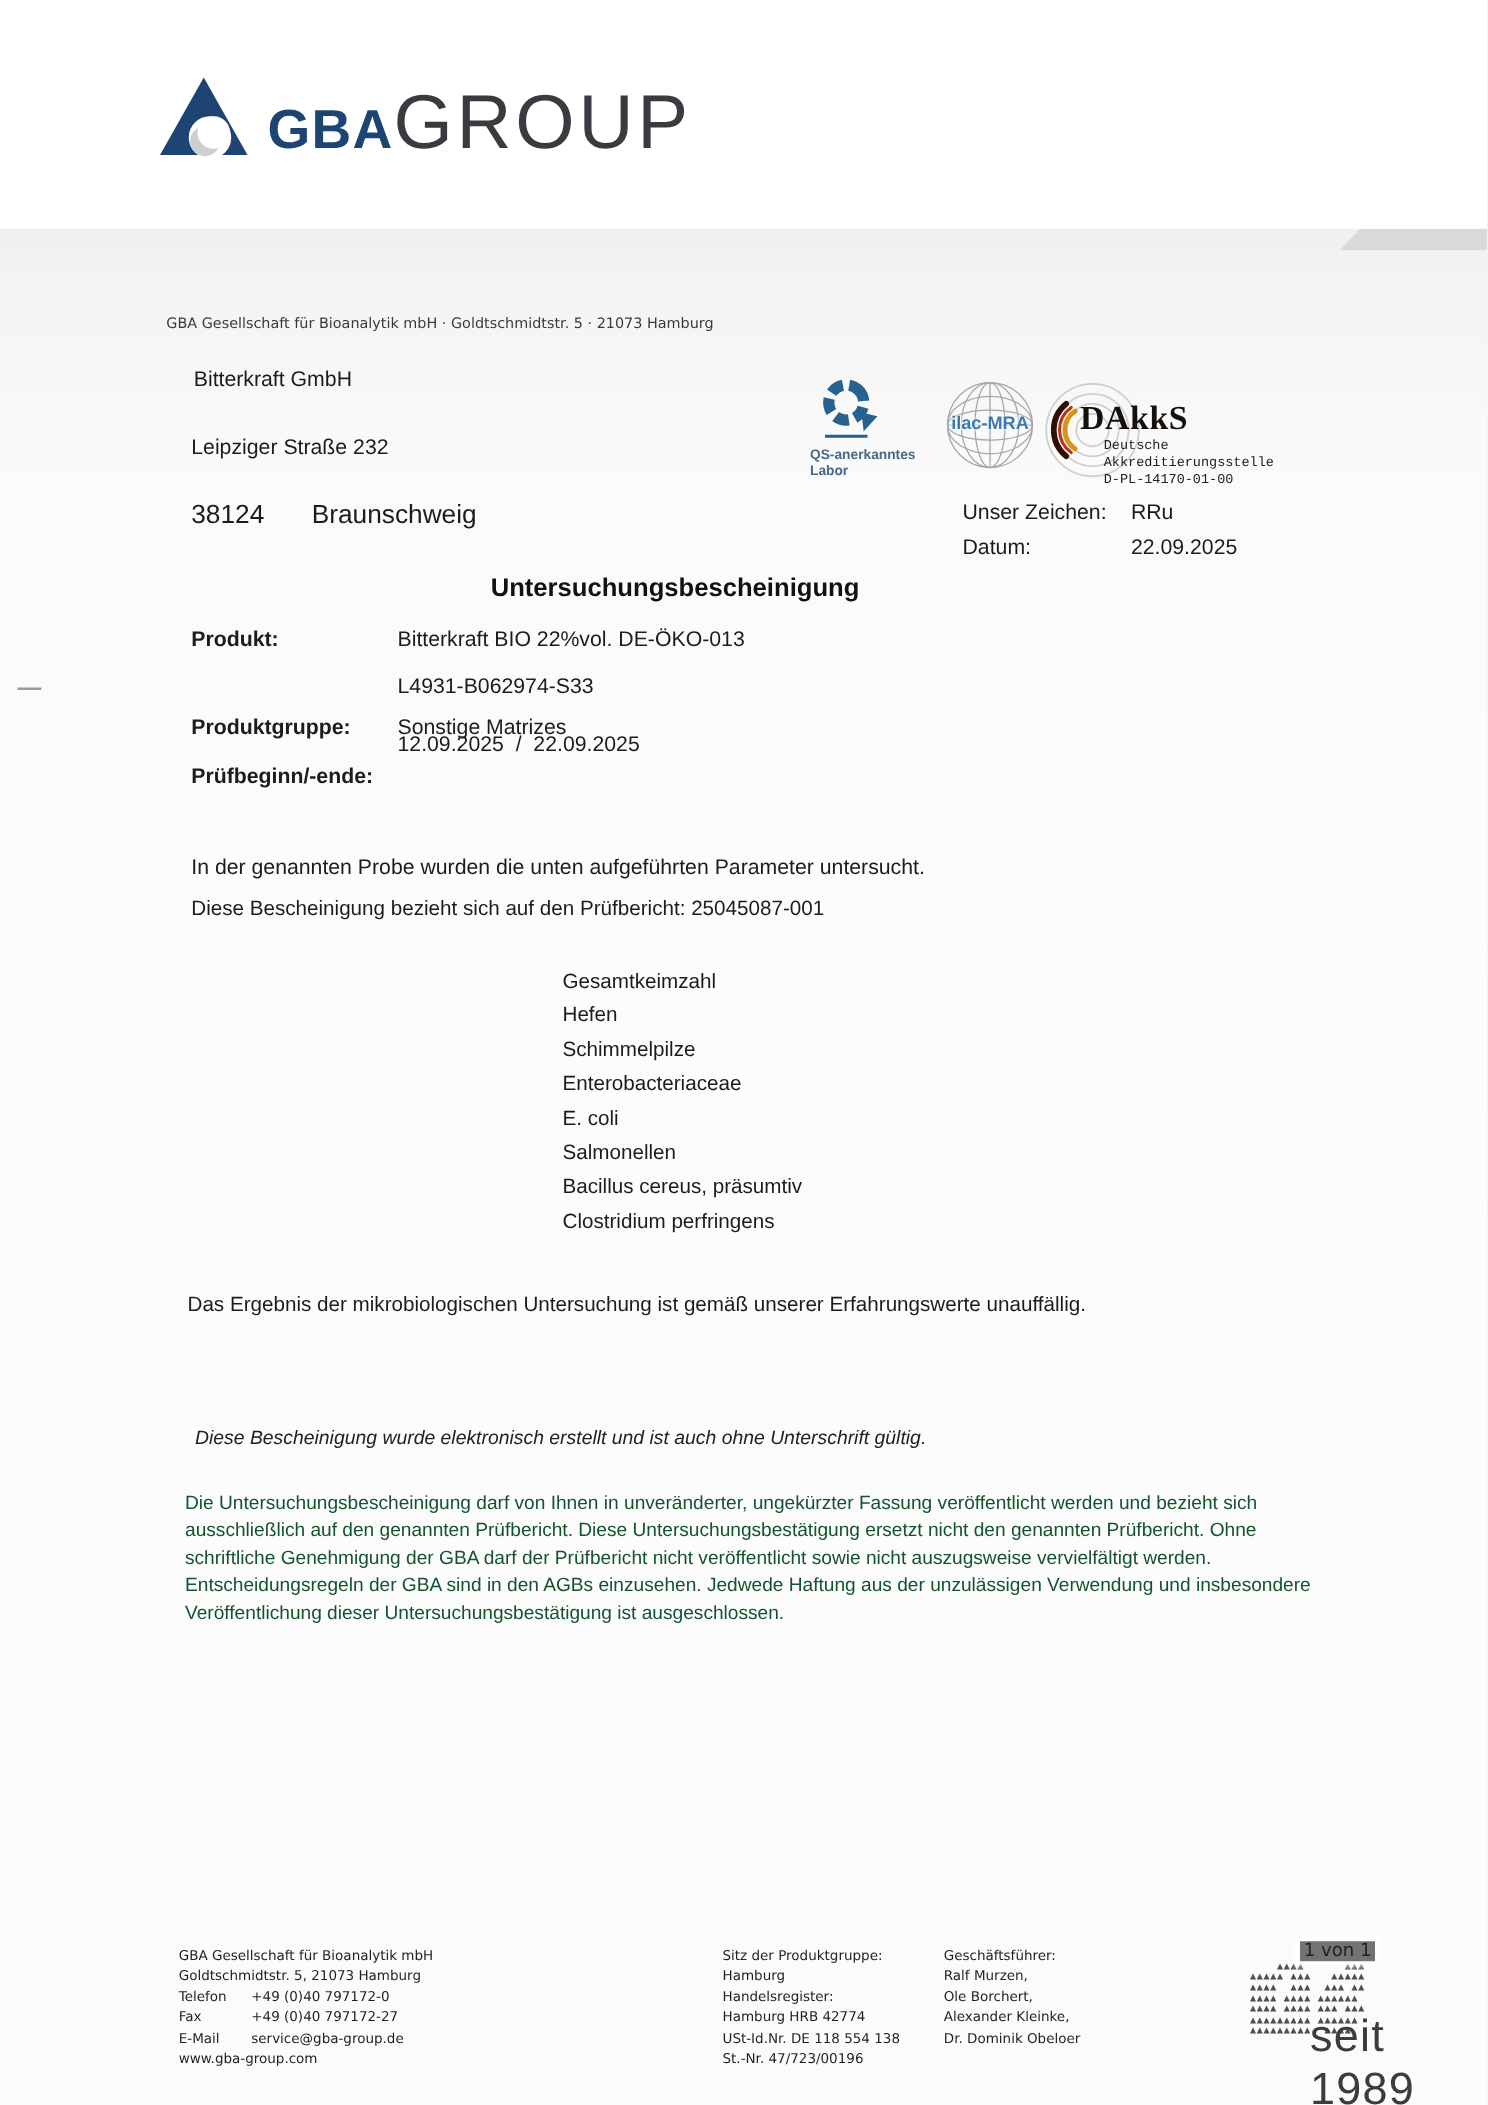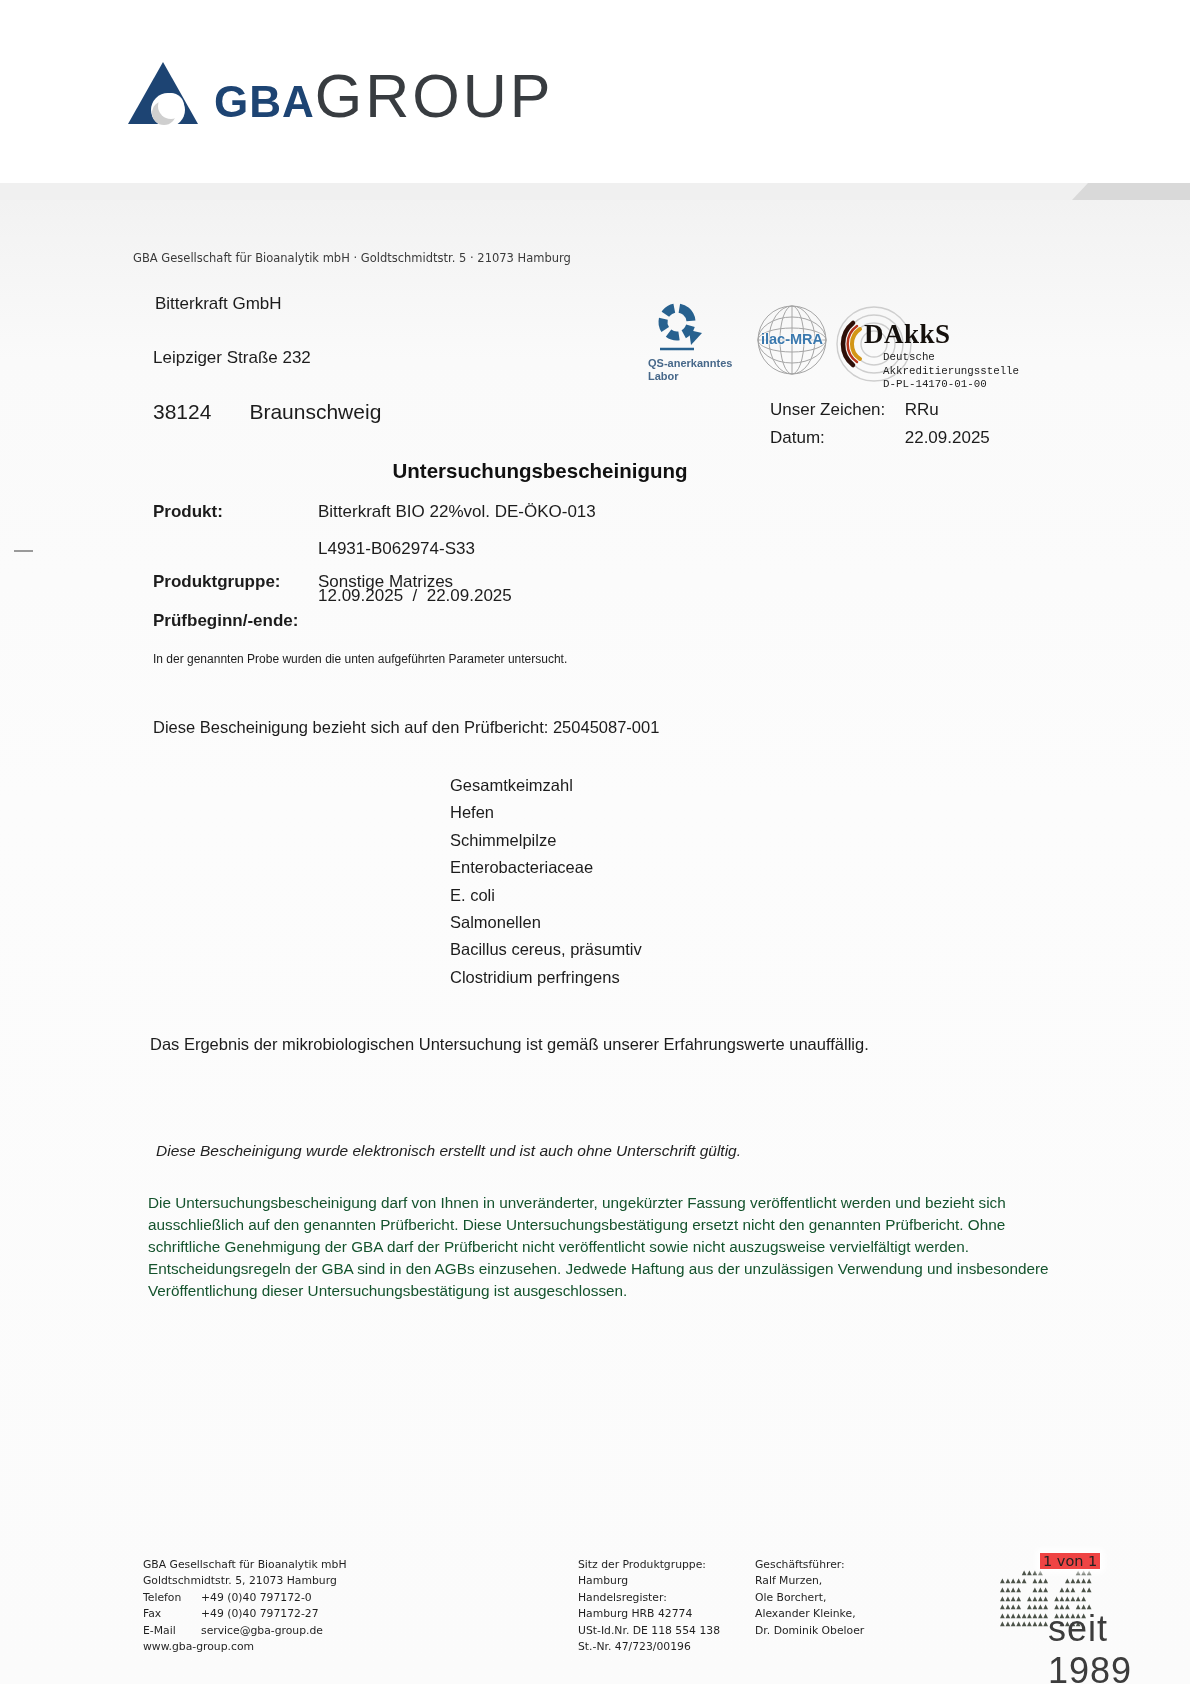--- a/index.html
+++ b/index.html
@@ -37,38 +37,38 @@
   
   .meta{position:absolute;left:770px;top:400px;font-size:17px;}
   .meta-row{height:28px;}
   .meta-label{display:inline-block;width:130px;}
   
   .doc-title{position:absolute;left:150px;top:459px;width:780px;text-align:center;
     font-size:20.5px;font-weight:700;color:#111;}
   .lbl{position:absolute;left:153px;font-size:17px;font-weight:700;}
   .val{position:absolute;left:318px;font-size:17px;}
   .fold-mark{position:absolute;left:14px;top:550px;width:19px;height:2px;background:#9a9a9a;}
-  .intro1{position:absolute;left:153px;top:652px;font-size:12px;}
+  .intro1{position:absolute;left:153px;top:684px;font-size:17px;}
   .intro2{position:absolute;left:153px;top:718px;font-size:16.5px;}
   .param-list{position:absolute;left:450px;top:772px;font-size:16.5px;line-height:27.4px;}
   .result-line{position:absolute;left:150px;top:1035px;font-size:16.5px;}
   .electronic-note{position:absolute;left:156px;top:1142px;font-size:15.5px;font-style:italic;color:#222;}
   .legal{position:absolute;left:148px;top:1192px;font-size:15.3px;line-height:22px;color:#14532d;}
   .legal div{white-space:nowrap;}
   
   .footer-col{position:absolute;top:1557px;font-family:"DejaVu Sans",sans-serif;
     font-size:10.8px;line-height:16.4px;color:#1f1f1f;}
   .f-col1{left:143px;}
   .f-col2{left:578px;}
   .f-col3{left:755px;}
   .contact-label{display:inline-block;width:58px;}
   .tri-art{position:absolute;left:1000px;top:1543px;font-family:"DejaVu Sans Mono",monospace;
     font-size:8px;line-height:8.6px;letter-spacing:0.6px;color:#4b5248;white-space:pre;}
   .page-number{position:absolute;left:1040px;top:1553px;font-family:"DejaVu Sans",sans-serif;
-    font-size:14.5px;color:#222;background:#ef4444;padding:0 3px;box-shadow:0 0 6px 4px #fff;}
+    font-size:14.5px;color:#222;background:#737373;padding:0 3px;box-shadow:0 0 6px 4px #fff;}
   .since{position:absolute;left:1000px;top:1608px;font-size:36px;font-weight:400;color:#3c3c3c;letter-spacing:1px;margin-left:48px;}
 </style>
 </head>
 <body>
 
 <div class="page">
   <div class="content-shade"></div>
 
   <div class="logo">
     <span>

